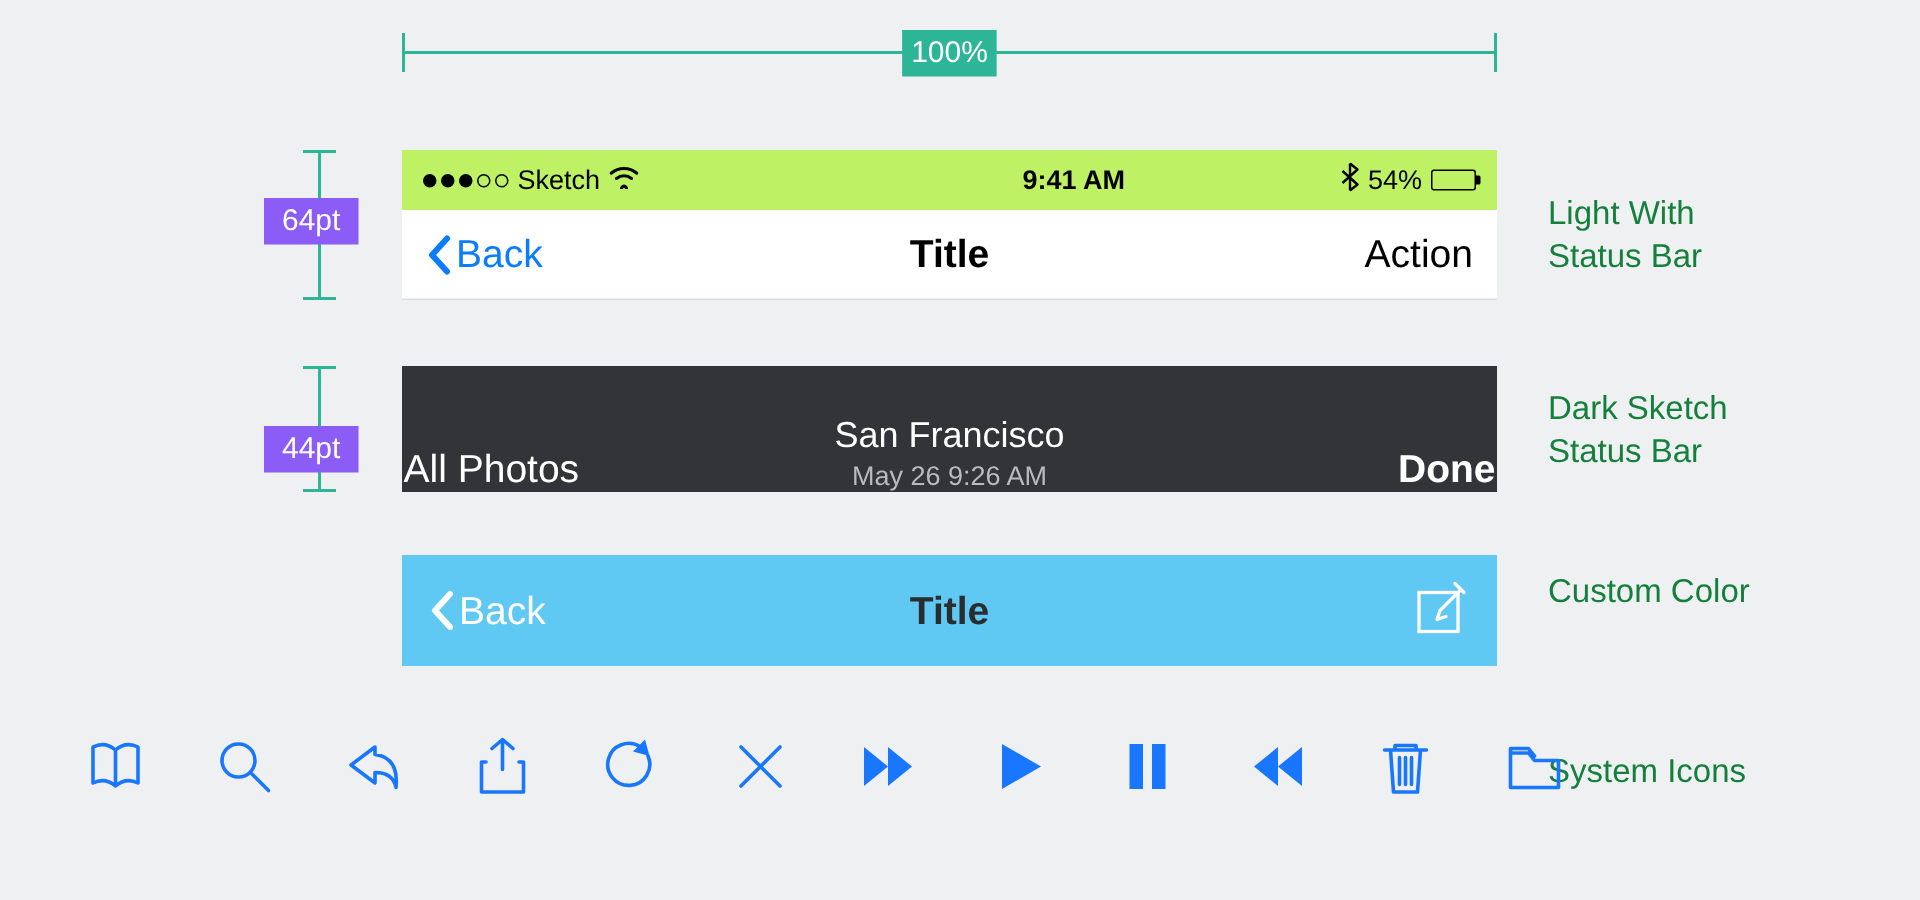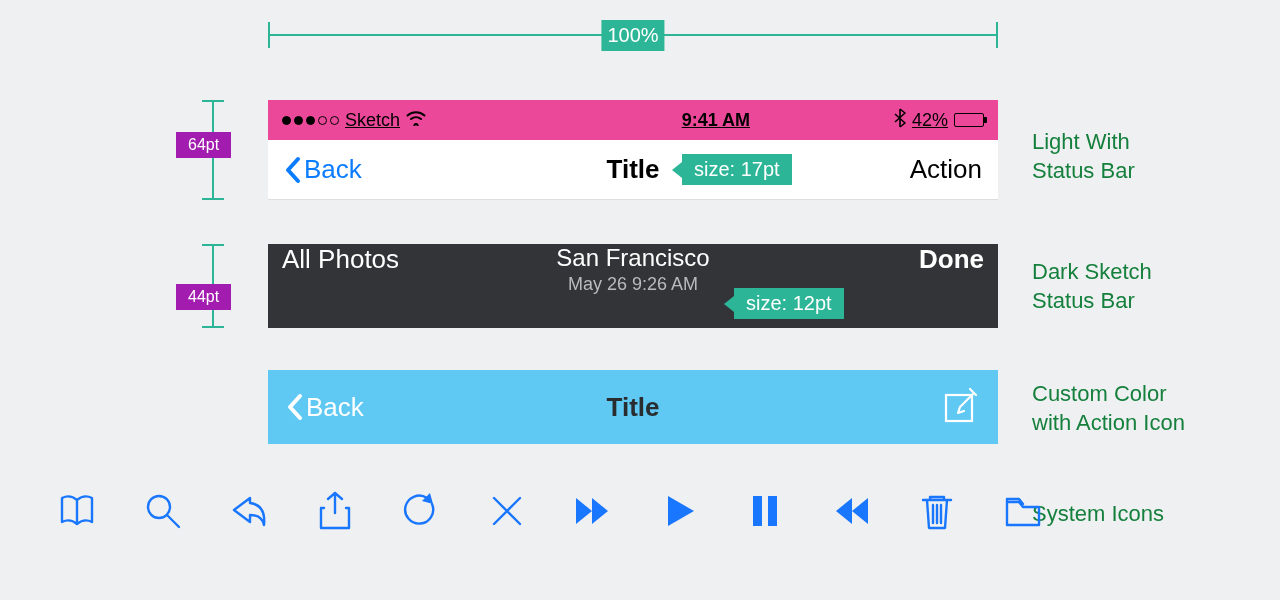--- a/index.html
+++ b/index.html
@@ -31,28 +31,28 @@
   }
 
   
   .side-ruler {
     position: absolute; left: 198px; width: 30px;
   }
   .side-ruler .line { position:absolute; left:14px; width:2px; top:0; bottom:0; background:#2cb596;}
   .side-ruler .cap-t, .side-ruler .cap-b { position:absolute; left:4px; width:22px; height:2px; background:#2cb596;}
   .side-ruler .cap-t { top:0;} .side-ruler .cap-b { bottom:0;}
   .side-badge {
-    position: absolute; background:#a21caf; color:#fff; font-size:16px; padding:4px 12px;
+    position: absolute; background:#8b5cf6; color:#fff; font-size:20px; padding:4px 12px;
   }
 
   
   .bars { position:absolute; left:268px; width:730px; }
 
   
-  .status-bar { height:40px; background:#ec4899; display:flex; align-items:center; padding:0 14px; font-size:18px; font-weight:500; color:#000;text-decoration:underline;}
+  .status-bar { height:40px; background:#bef264; display:flex; align-items:center; padding:0 14px; font-size:18px; font-weight:500; color:#000;}
   .status-left { display:flex; align-items:center; gap:6px; flex:1;}
   .status-center { flex:1; text-align:right; font-weight:600;}
   .status-right { flex:1; display:flex; align-items:center; justify-content:flex-end; gap:6px;}
   .dots { display:flex; gap:3px;}
   .dot { width:9px; height:9px; border-radius:50%; border:1.5px solid #000;}
   .dot.fill { background:#000;}
   .battery { display:inline-flex; align-items:center;}
   .battery .shell { width:30px; height:14px; border:1.5px solid #000; border-radius:2px; position:relative; padding:1px;}
   .battery .shell::after { content:""; position:absolute; right:-4px; top:3px; width:3px; height:6px; background:#000; border-radius:0 1px 1px 0;}
   .battery .fill { width:42%; height:100%; background:#000;}
@@ -65,21 +65,21 @@
   .chev { display:inline-block;}
   .chev svg { display:block;}
 
   .pill { position:absolute; background:#2cb596; color:#fff; font-size:20px; padding:4px 12px; display:flex; align-items:center;}
   .pill.arrow-left::before {
     content:""; position:absolute; left:-10px; top:50%; transform:translateY(-50%);
     border-top:8px solid transparent; border-bottom:8px solid transparent; border-right:10px solid #2cb596;
   }
 
   
-  .nav-dark { height:84px; background:#333438; color:#fff; display:flex; align-items:flex-start; padding:0 14px; position:relative;}
+  .nav-dark { height:84px; background:#333438; color:#fff; display:flex; align-items:flex-end; padding:0 1px; position:relative;}
   .nav-dark .left { font-size:26px; font-weight:400;}
   .nav-dark .center { position:absolute; left:50%; transform:translateX(-50%); text-align:center;}
   .nav-dark .center .t { font-size:24px; display:block;}
   .nav-dark .center .s { font-size:18px; color:#b8bbbe; display:block; margin-top:2px;}
   .nav-dark .right { margin-left:auto; font-size:26px; font-weight:600;}
 
   
   .nav-custom { height:74px; background:#5fc9f3; display:flex; align-items:center; padding:0 18px; position:relative; color:#fff;}
   .nav-custom .back { font-size:26px; display:flex; align-items:center; gap:2px;}
   .nav-custom .title { position:absolute; left:50%; transform:translateX(-50%); font-size:26px; font-weight:700; color:#2a2d30;}
@@ -135,50 +135,48 @@
           </svg>
       </span>
     </div>
     <div class="status-center">9:41 AM</div>
     <div class="status-right">
       <span>
         <svg width="12" height="20" viewBox="0 0 12 20">
             <path d="M6 1 v18 M6 1 l5 4 -10 9 M6 19 l5 -4 -10 -9" stroke="#000" stroke-width="1.6" fill="none" stroke-linejoin="round"></path>
           </svg>
       </span>
-      <span>42%</span>
+      <span>54%</span>
       <span class="battery">
           <span class="shell"><span class="fill"></span></span>
         </span>
     </div>
   </div>
   <div class="nav-light">
     <div class="back">
       <span class="chev">
           <svg width="18" height="28" viewBox="0 0 18 28">
             <path d="M14 3 L4 14 L14 25" stroke="#0a7cff" stroke-width="4" fill="none" stroke-linecap="round" stroke-linejoin="round"></path>
           </svg>
         </span>
       <span>Back</span>
     </div>
     <div class="title">Title</div>
     <div class="action">Action</div>
-    <div class="pill arrow-left" style="left:414px; top:14px;">size: 17pt</div>
   </div>
 </div>
 
 <div class="bars" style="top:244px;">
   <div class="nav-dark">
     <div class="left">All Photos</div>
     <div class="center">
       <span class="t">San Francisco</span>
       <span class="s">May 26 9:26 AM</span>
     </div>
     <div class="right">Done</div>
-    <div class="pill arrow-left" style="left:466px; top:44px;">size: 12pt</div>
   </div>
 </div>
 
 <div class="bars" style="top:370px;">
   <div class="nav-custom">
     <div class="back">
       <span class="chev">
           <svg width="18" height="28" viewBox="0 0 18 28">
             <path d="M14 3 L4 14 L14 25" stroke="#fff" stroke-width="4" fill="none" stroke-linecap="round" stroke-linejoin="round"></path>
           </svg>
@@ -195,21 +193,21 @@
   </div>
 </div>
 
 <div class="desc" style="top:128px;">
   <span>Light With</span><br><span>Status Bar</span>
 </div>
 <div class="desc" style="top:258px;">
   <span>Dark Sketch</span><br><span>Status Bar</span>
 </div>
 <div class="desc" style="top:380px;">
-  <span>Custom Color</span><br><span>with Action Icon</span>
+  <span>Custom Color</span><br>
 </div>
 <div class="desc" style="top:500px;">System Icons</div>
 
 <div class="icon-row">
   <span class="isvg"><svg viewBox="0 0 42 42">
         <path class="sys-stroke" d="M6 8 q8 -4 15 2 q7 -6 15 -2 v24 q-8 -4 -15 2 q-7 -6 -15 -2 z M21 10 v24"></path>
       </svg></span>
   <span class="isvg"><svg viewBox="0 0 42 42">
         <circle class="sys-stroke" cx="17" cy="17" r="11"></circle>
         <path class="sys-stroke" d="M26 26 L37 37"></path>

